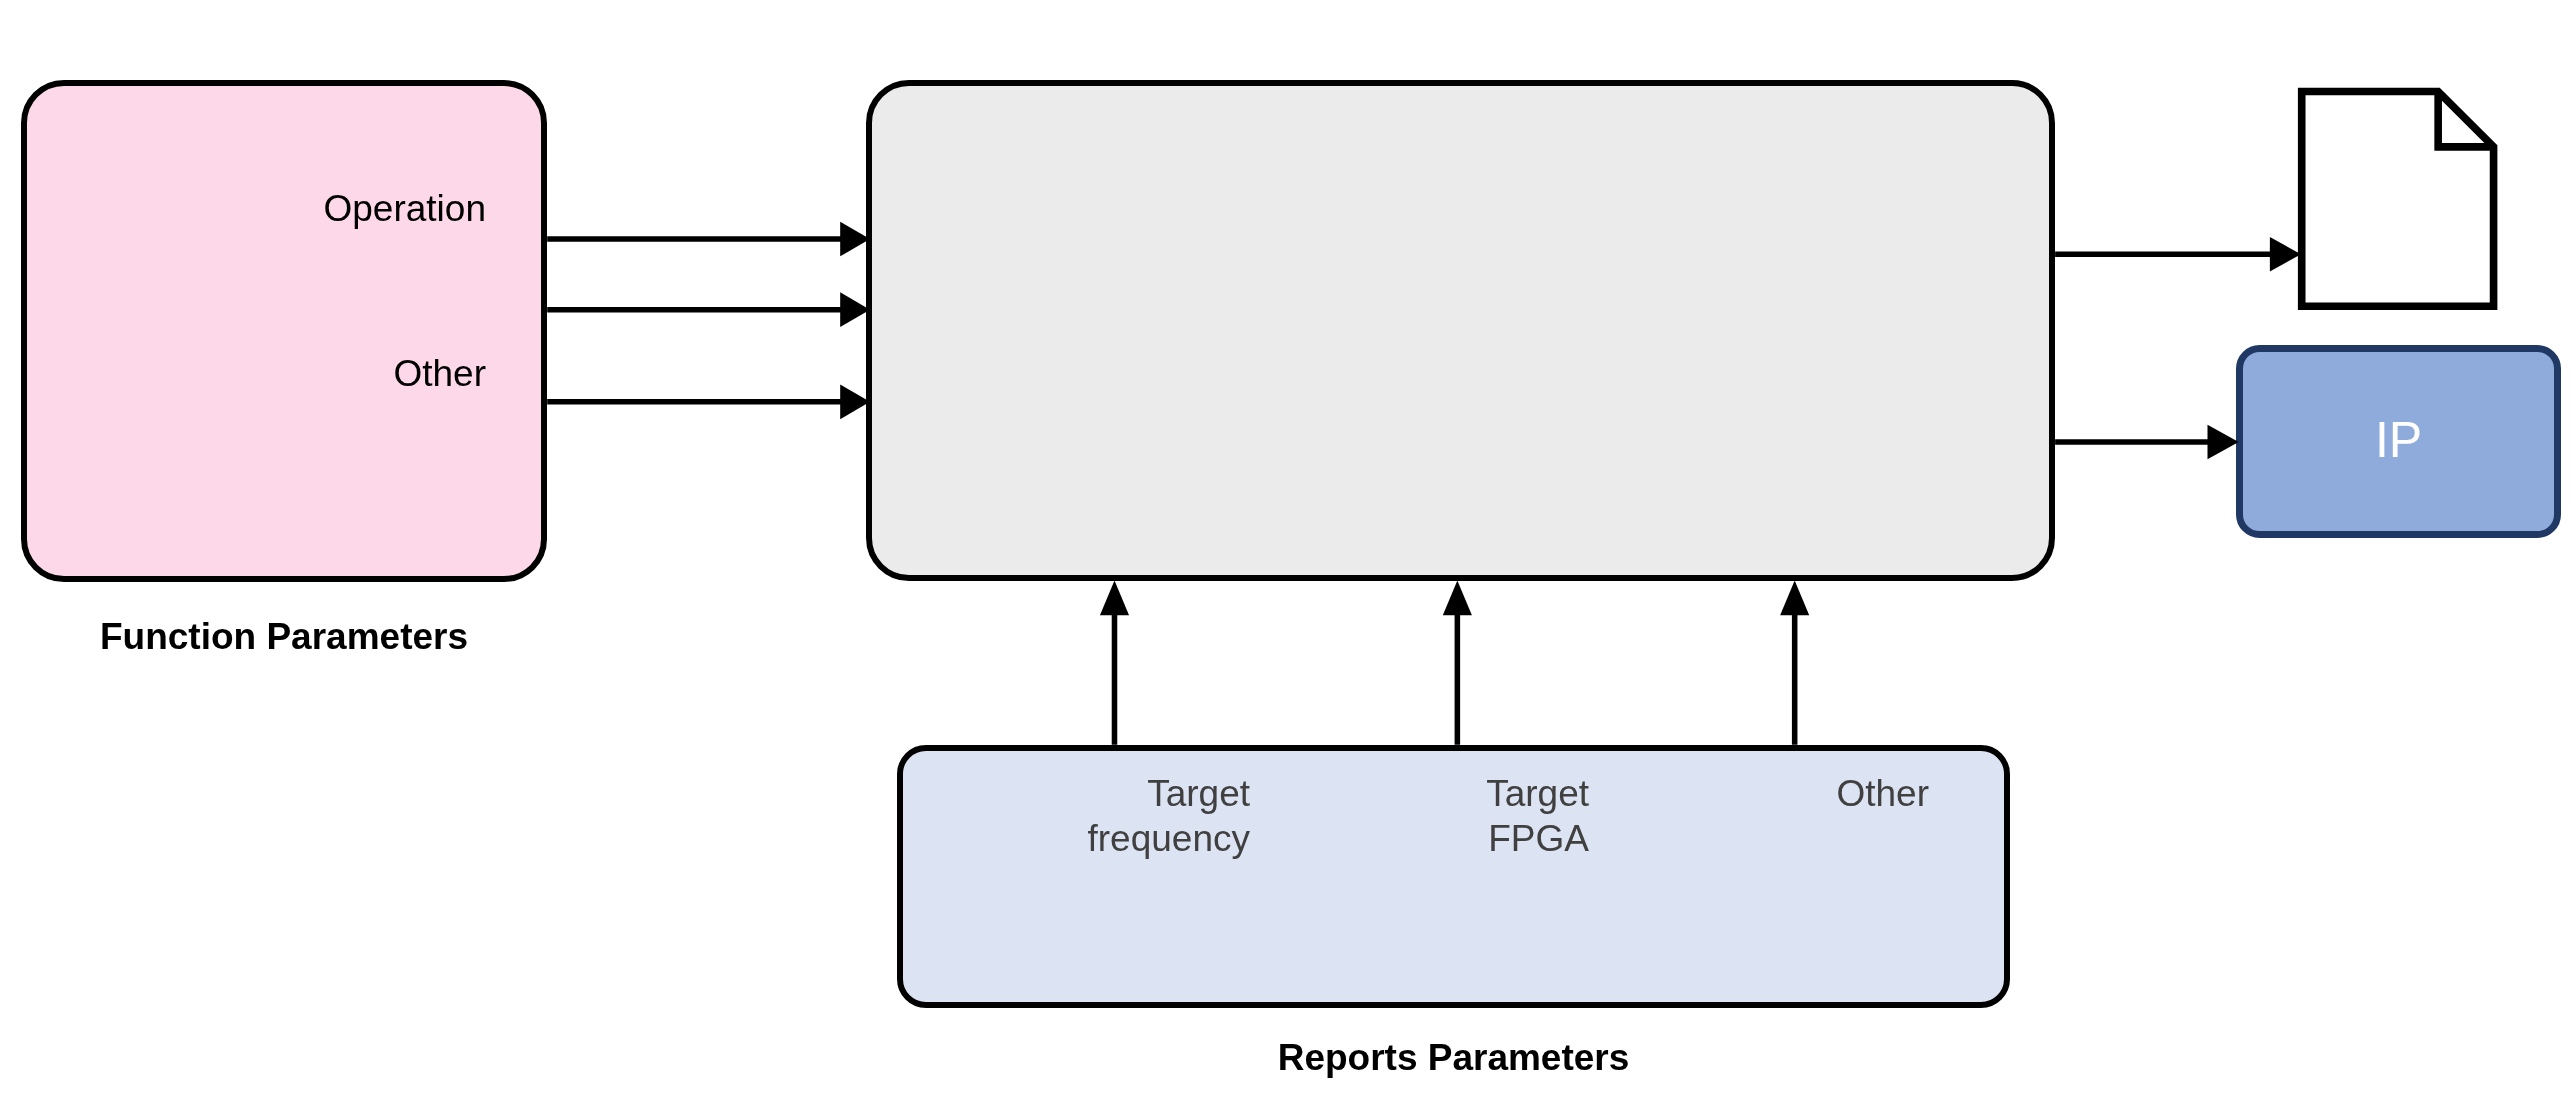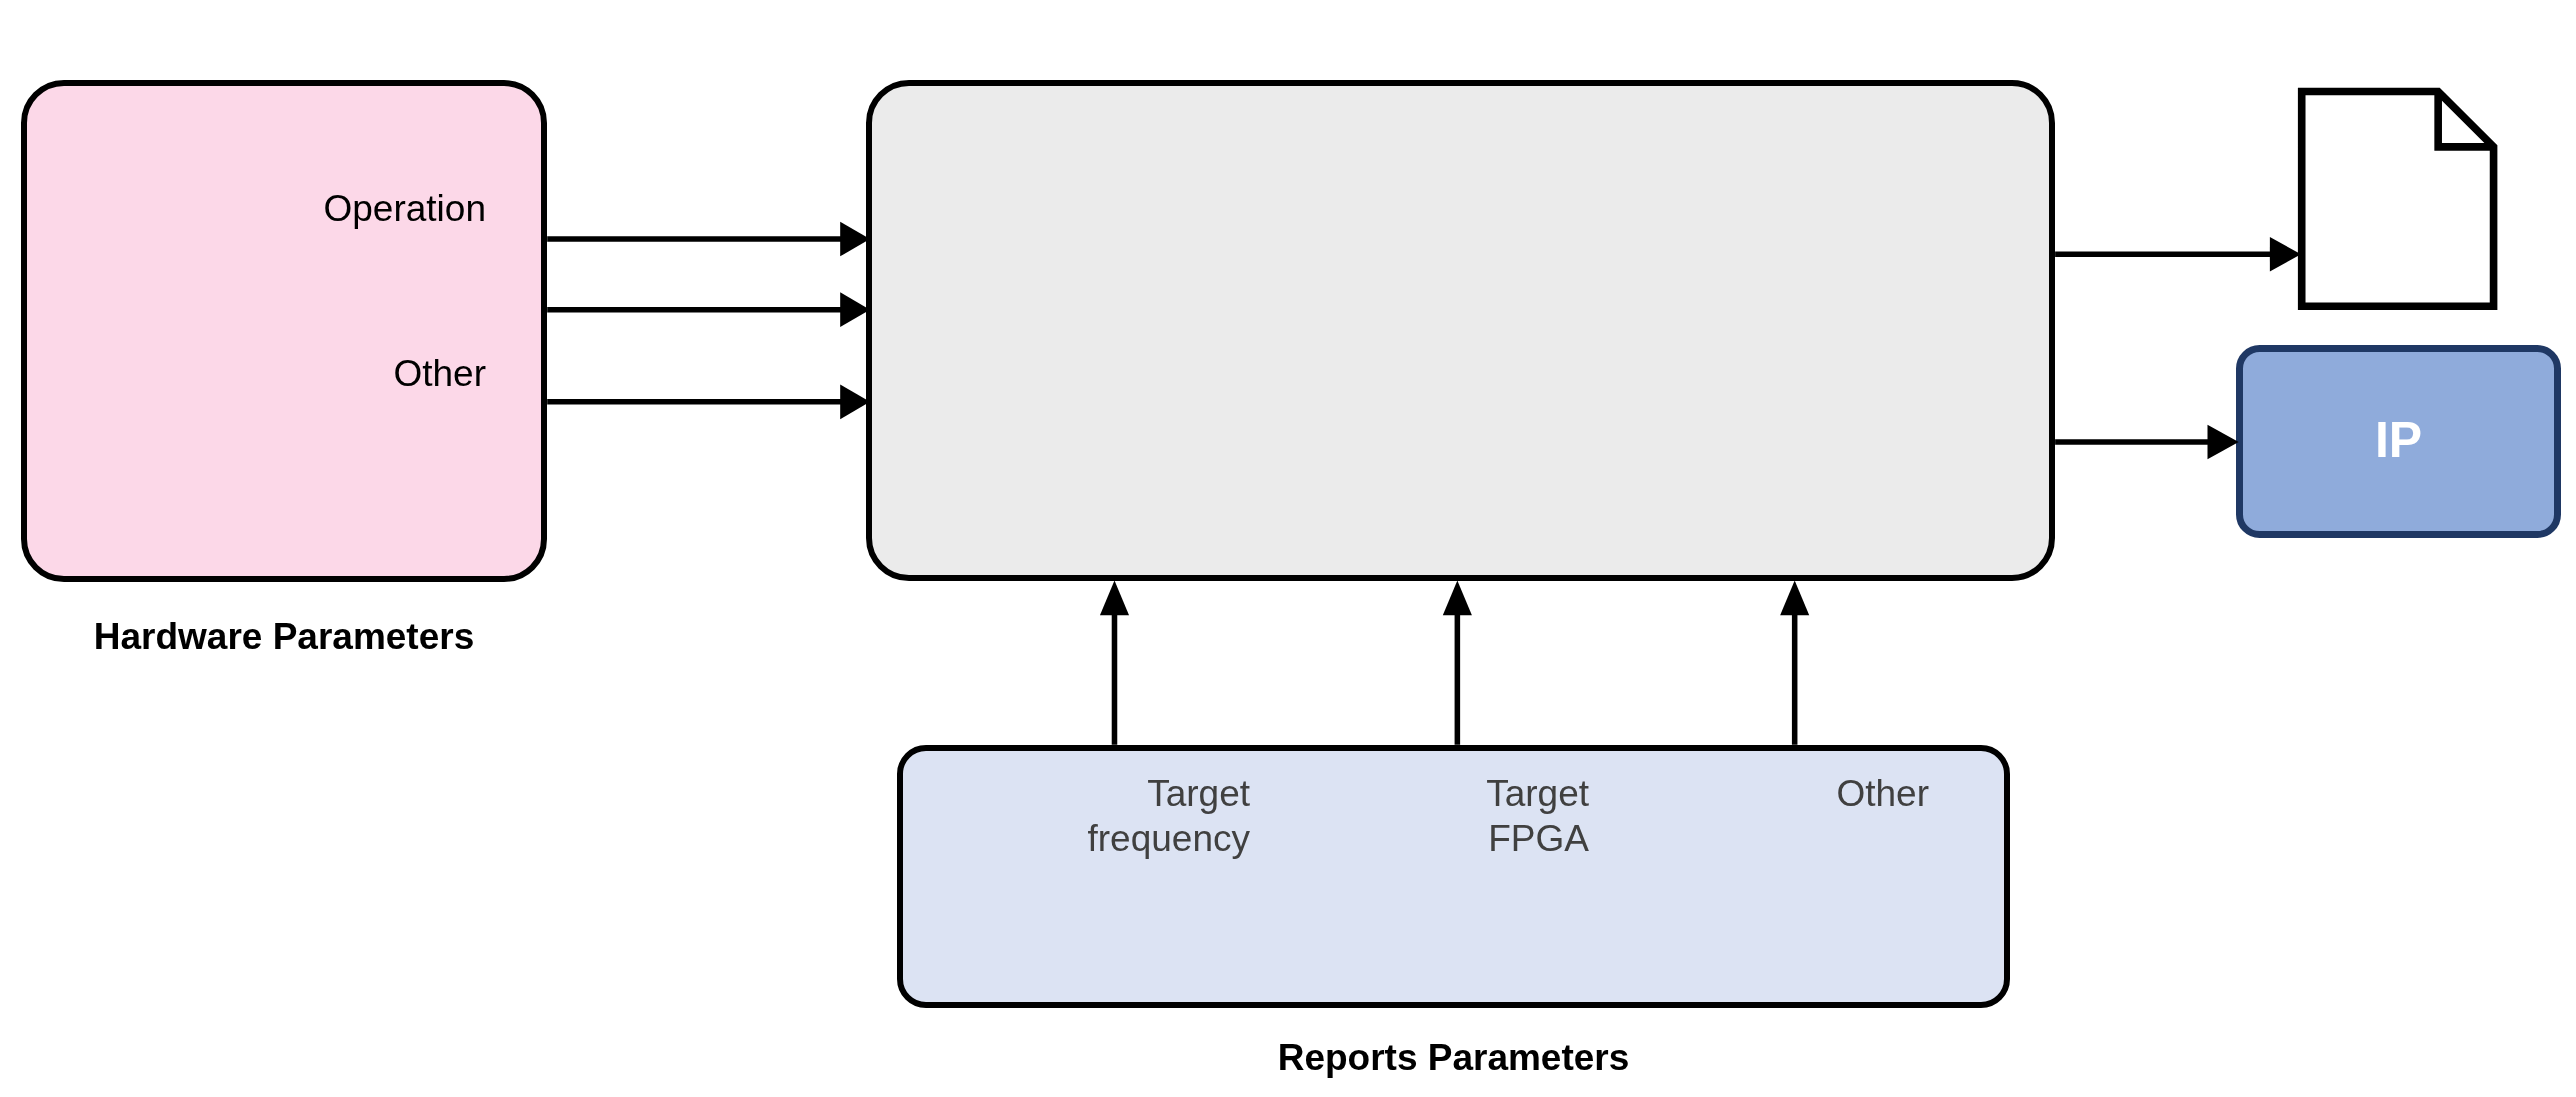--- a/index.html
+++ b/index.html
@@ -128,21 +128,21 @@
     font-weight: 700;
     letter-spacing: 0.3px;
   }
 
   .ip-label {
     left: 2236px;
     top: 412px;
     width: 325px;
     text-align: center;
     font-size: 50px;
-    font-weight: 700;
+    font-weight: 400;
     color: #ffffff;
   }
 
   .reports-label {
     left: 2298px;
     top: 229px;
     width: 199px;
     text-align: center;
     font-size: 35px;
     color: #000000;
@@ -164,21 +164,21 @@
 <body>
 
 <div id="canvas">
 
 
   <div class="box fn-params-box"></div>
 
   <div class="label fn-item fn-item-0">Operation</div>
   <div class="label fn-item fn-item-2">Other</div>
 
-  <div class="label caption-fn">Hardware Parameters</div>
+  <div class="label caption-fn">Function Parameters</div>
 
   <div class="box library-box"></div>
 
 
   <div class="box hw-params-box"></div>
 
   <div class="label hw-item hw-item-0">Target
 frequency</div>
   <div class="label hw-item hw-item-1">Target
 FPGA</div>

